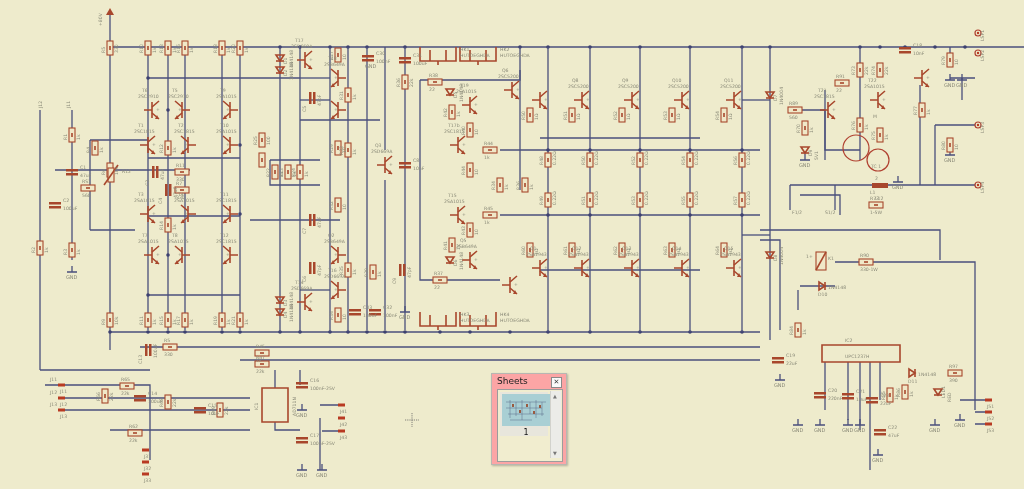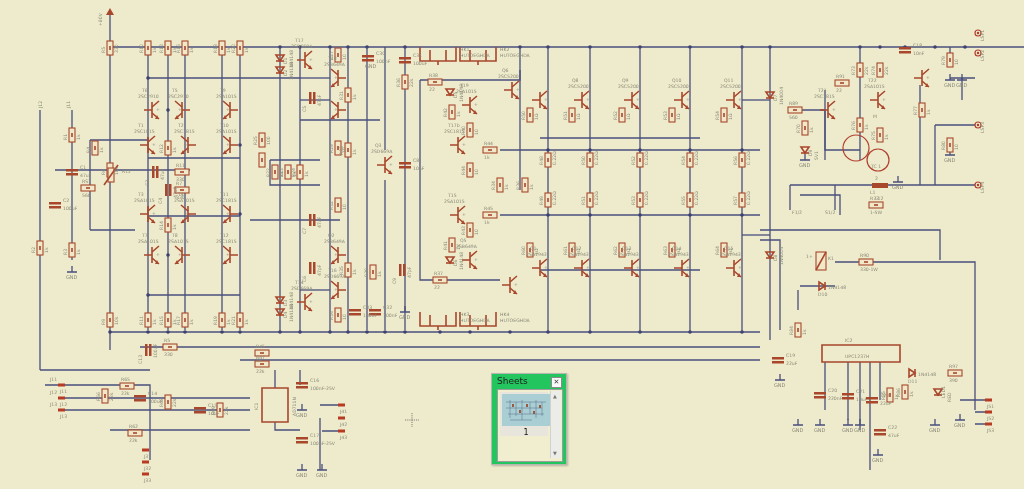--- a/index.html
+++ b/index.html
@@ -8,21 +8,21 @@
   .wire{stroke:#4a4f7c;stroke-width:1.3;fill:none;}
   .junc{fill:#3d4170;}
   .part{stroke:#a8472c;stroke-width:1.6;fill:none;}
   .partfill{fill:#a8472c;}
   .res{fill:#f0e8c8;stroke:#a8472c;stroke-width:1.1;}
   .lbl{font-family:"DejaVu Sans",sans-serif;font-size:4.6px;fill:#8a8a78;}
   .gndt{font-family:"DejaVu Sans",sans-serif;font-size:5px;fill:#8a8a78;}
   .pin{fill:#b83a22;}
   .ring{stroke:#b04030;stroke-width:1.2;fill:none;}
   
-  #sheets{position:absolute;left:491px;top:373px;width:74px;height:90px;background:#22c55e;border:1px solid #b7b7b2;box-shadow:1px 1px 2px rgba(0,0,0,0.25);}
+  #sheets{position:absolute;left:491px;top:373px;width:74px;height:90px;background:#fca5a5;border:1px solid #b7b7b2;box-shadow:1px 1px 2px rgba(0,0,0,0.25);}
   #sheets .title{position:absolute;left:5px;top:2px;font-size:9px;color:#222;}
   #sheets .close{position:absolute;right:4px;top:3px;width:9px;height:9px;border:1px solid #8a8a8a;background:#fafafa;font-size:7px;line-height:9px;text-align:center;color:#444;}
   #sheets .list{position:absolute;left:5px;top:15px;width:64px;height:71px;background:#f1edcf;border:1px solid #9c9c9c;}
   #sheets .thumb{position:absolute;left:2px;top:2px;width:48px;height:32px;background:#a9cfd4;}
   #sheets .thumbbox{position:absolute;left:2px;top:2px;width:48px;height:44px;background:#e8e6dc;}
   #sheets .num{position:absolute;left:2px;top:36px;width:48px;text-align:center;font-size:8px;color:#111;}
   #sheets .sb{position:absolute;right:1px;top:1px;width:10px;height:67px;background:#ecece8;border-left:1px solid #d2d2cc;}
   #sheets .sb .up,#sheets .sb .dn{position:absolute;left:2px;font-size:5px;color:#777;}
   #sheets .sb .up{top:2px;} #sheets .sb .dn{bottom:2px;}
   #cursor{position:absolute;left:405px;top:413px;width:14px;height:14px;}

